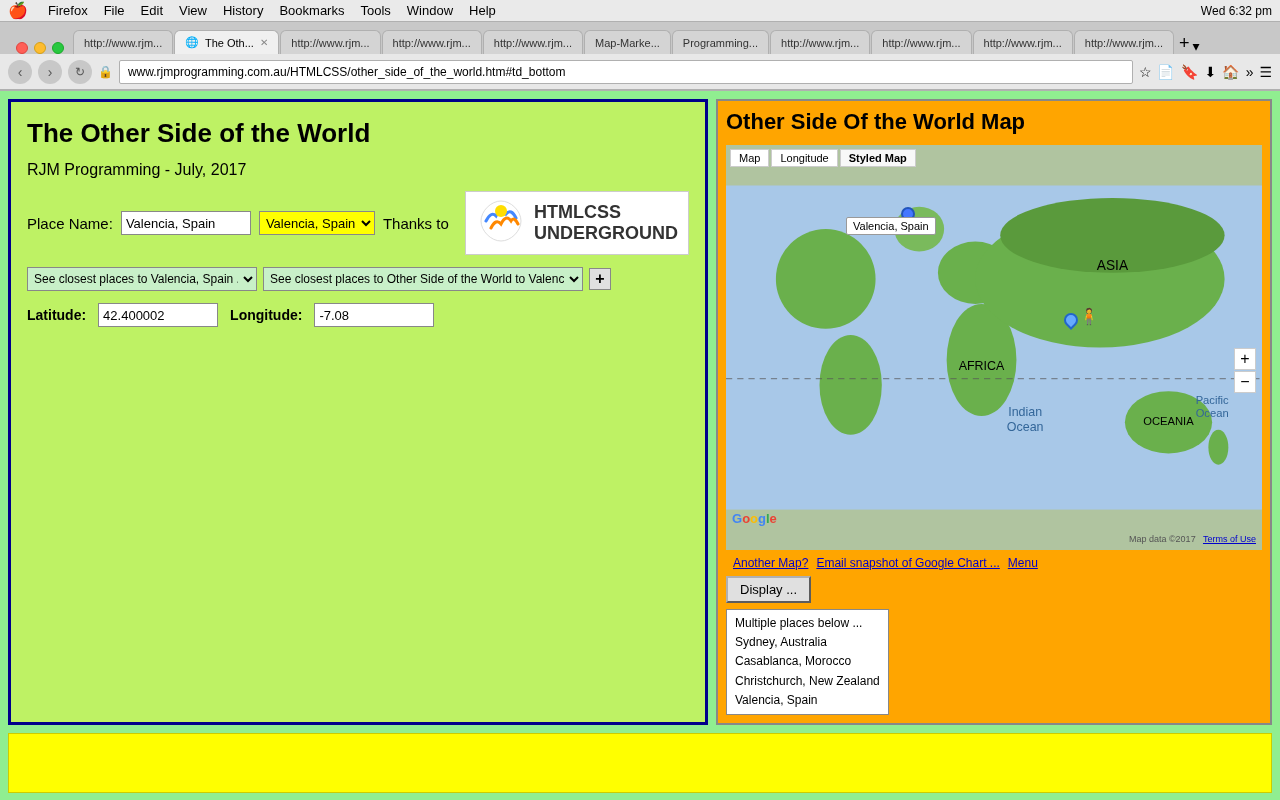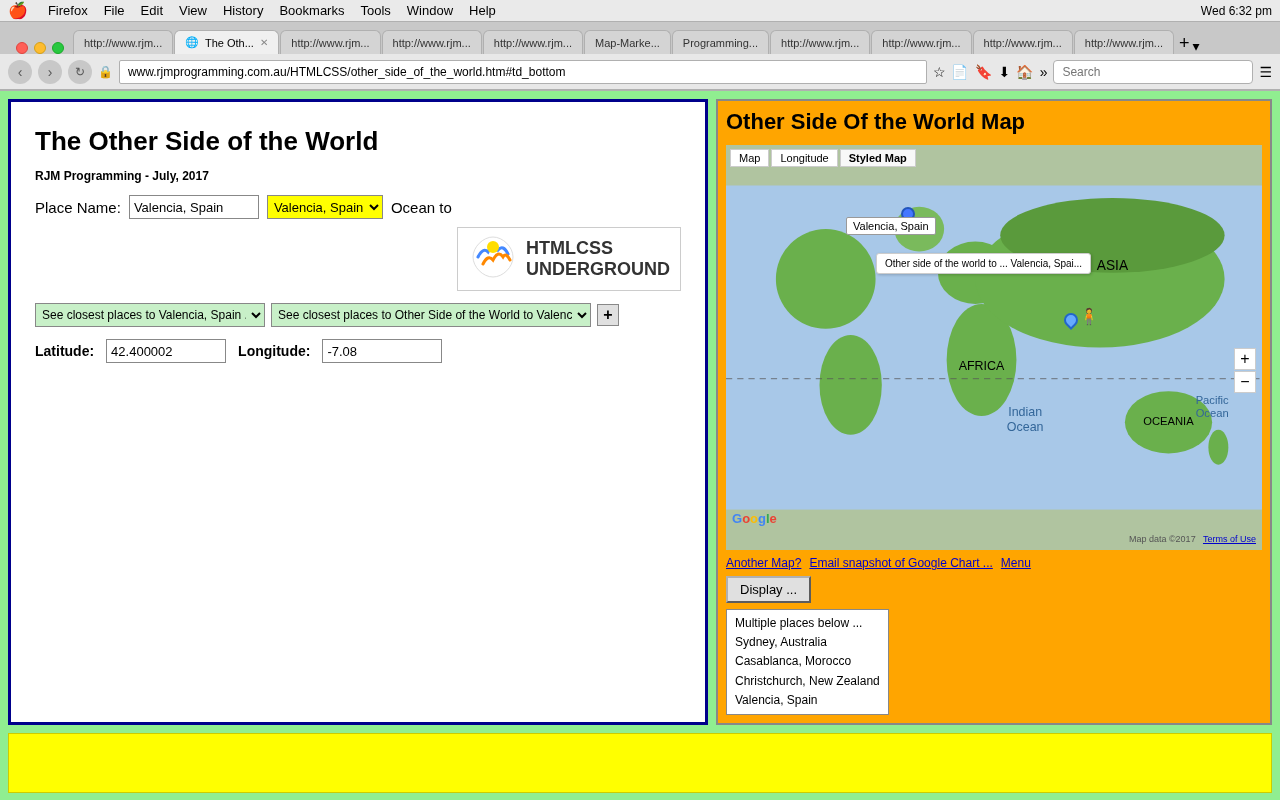--- a/index.html
+++ b/index.html
@@ -119,38 +119,38 @@
     }
 
     .content-row {
       display: flex;
       gap: 8px;
       flex: 1;
     }
 
     
     .left-panel {
-      background: #ffffff;
+      background: #bef264;
       border: 3px solid #00008b;
       flex: 0 0 700px;
-      padding: 24px;
+      padding: 16px;
       display: flex;
       flex-direction: column;
       gap: 12px;
     }
 
     .page-title {
       font-size: 26px;
       font-weight: bold;
       color: #000;
     }
 
     .subtitle {
-      font-size: 12px;
-      font-weight: bold;
+      font-size: 16px;
+      font-weight: normal;
       color: #000;
     }
 
     .form-row {
       display: flex;
       align-items: center;
       gap: 8px;
       flex-wrap: wrap;
     }
 
@@ -350,20 +350,21 @@
       right: 6px;
       font-size: 9px;
       color: #555;
     }
 
     .map-links {
       font-size: 12px;
       color: #0000cc;
       display: flex;
       gap: 8px;
+      margin-left: 7px;
     }
     .map-link { cursor: pointer; text-decoration: underline; }
 
     .display-btn {
       background: #e0e0e0;
       border: 2px outset #b0b0b0;
       padding: 4px 12px;
       font-size: 13px;
       cursor: pointer;
       align-self: flex-start;
@@ -463,39 +464,38 @@
     <button class="nav-btn">›</button>
     <button class="nav-btn" style="font-size:12px;">↻</button>
     <span style="font-size:12px; color:#888;">🔒</span>
     <input class="url-bar" type="text" value="www.rjmprogramming.com.au/HTMLCSS/other_side_of_the_world.htm#td_bottom" style="">
     <span style="font-size:14px; cursor:pointer;">☆</span>
     <span style="font-size:14px; cursor:pointer;">📄</span>
     <span style="font-size:14px; cursor:pointer;">🔖</span>
     <span style="font-size:14px; cursor:pointer;">⬇</span>
     <span style="font-size:14px; cursor:pointer;">🏠</span>
     <span style="font-size:14px; cursor:pointer;">»</span>
-    <input class="search-bar-nav" type="text" placeholder="Search" style="">
     <span style="font-size:14px; cursor:pointer;">☰</span>
   </div>
 </div>
 
 <div class="main-content">
   <div class="content-row">
 
     <div class="left-panel">
       <h1 class="page-title">The Other Side of the World</h1>
       <p class="subtitle">RJM Programming - July, 2017</p>
 
       <div class="form-row">
         <span class="label-text">Place Name:</span>
         <input class="text-input" type="text" style="width: 130px;" value="Valencia, Spain">
         <select class="yellow-dropdown">
           <option>Valencia, Spain</option>
         </select>
-        <span class="label-text">Ocean to</span>
+        <span class="label-text">Thanks to</span>
 
         <div class="weather-logo">
           <div style="display:flex; align-items:center; background:white; padding:4px 10px; border:1px solid #ccc;">
             <div style="position:relative; margin-right:8px;">
               <svg width="50" height="50" viewBox="0 0 50 50">
                 <path d="M25 5 C15 5, 5 15, 5 25 C5 35, 15 45, 25 45 C35 45, 45 35, 45 25 C45 15, 35 5, 25 5Z" fill="none" stroke="#ddd" stroke-width="1"></path>
                 <path d="M10 25 Q15 15, 20 20 Q25 10, 30 18 Q35 12, 40 22" fill="none" stroke="#4488ff" stroke-width="3" stroke-linecap="round"></path>
                 <path d="M15 32 Q20 22, 25 28 Q30 18, 35 25 Q38 20, 42 28" fill="none" stroke="#ff8800" stroke-width="3" stroke-linecap="round"></path>
                 <circle cx="25" cy="15" r="6" fill="#ffdd00"></circle>
               </svg>
@@ -580,21 +580,20 @@
         </div>
 
         <div class="map-label" style="left:120px; top:72px;">Valencia, Spain</div>
 
         <div style="position:absolute; left:338px; top:168px;">
           <div style="width:14px; height:14px; background:#66aaff; border-radius:50% 50% 50% 0; transform:rotate(-45deg); border:2px solid #2266cc;"></div>
         </div>
 
         <div style="position:absolute; left:353px; top:162px; font-size:16px;">🧍</div>
 
-        <div class="map-info-bubble" style="left:150px; top:108px;">Other side of the world to ... Valencia, Spai...</div>
 
         <div class="map-controls">
           <button class="map-zoom-btn">+</button>
           <button class="map-zoom-btn">−</button>
         </div>
 
         <div class="google-logo">
           <span class="g">G</span><span class="o1">o</span><span class="o2">o</span><span class="g2">g</span><span class="l">l</span><span class="e">e</span>
         </div>
 

